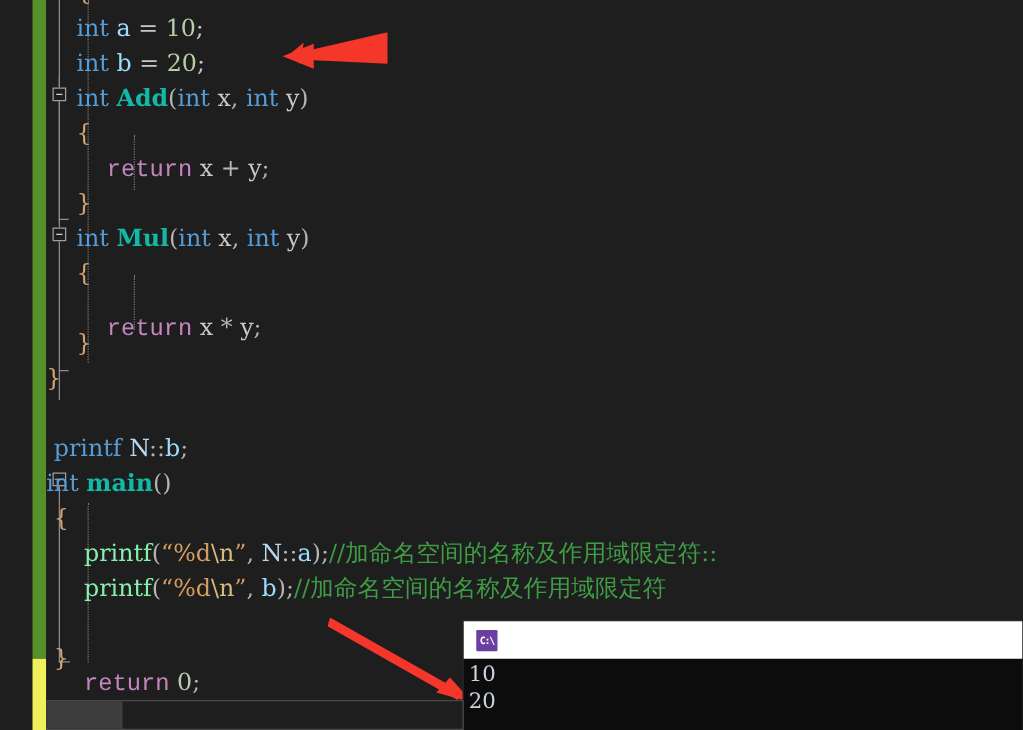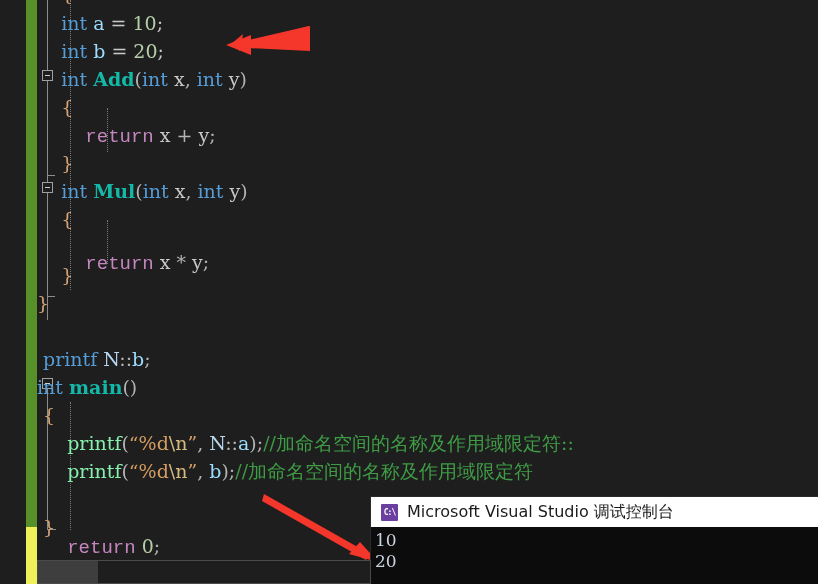--- a/index.html
+++ b/index.html
@@ -157,21 +157,20 @@
   <svg class="arrow-svg" style="left:262px;top:492px;" width="125" height="80">
     <polygon points="2,2 108,62 104,68 0,9" fill="#f5362b"></polygon>
     <polygon points="116,70 87,62 98,50" fill="#f5362b"></polygon>
   </svg>
 
   <div class="console-win" style="left:371px;top:497px;width:447px;height:87px;">
     <div class="console-title">
       <div class="console-icon">
         <span>C:\</span>
       </div>
-      <div class="console-title-text">Microsoft Visual Studio 调试控制台</div>
     </div>
     <div class="console-body">
       <div class="console-line">10</div>
       <div class="console-line">20</div>
     </div>
   </div>
 
   <div class="hscroll-track" style="left:37px;top:560px;width:334px;height:24px;">
     <div class="hscroll-thumb" style="left:0;top:0;width:60px;height:22px;"></div>
   </div>

